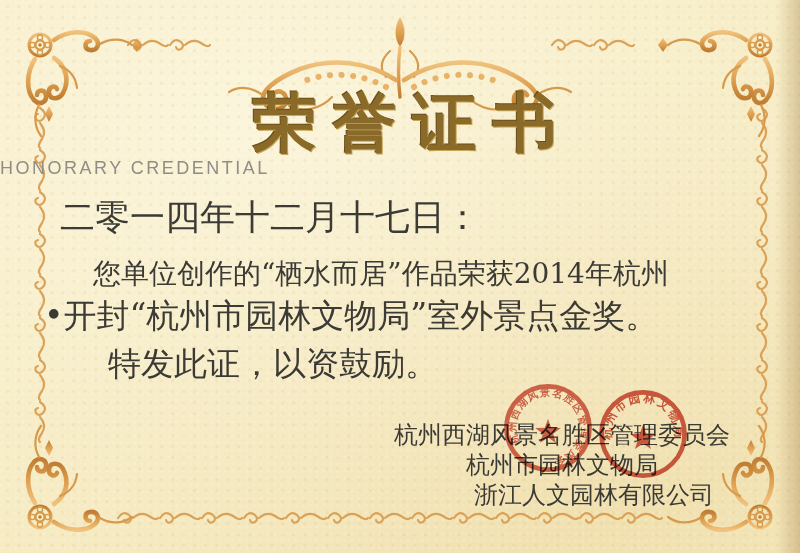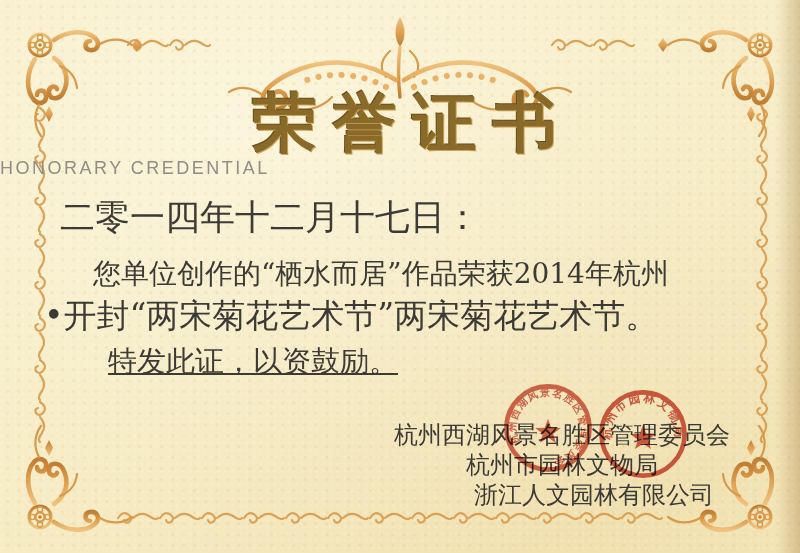--- a/index.html
+++ b/index.html
@@ -28,21 +28,21 @@
   }
   .subtitle{
     position:absolute;left:0;top:158px;width:100%;
     font-family:"Liberation Sans", sans-serif;
     font-size:18px;letter-spacing:2.5px;color:#8f8d85;
   }
   .bodyline{position:absolute;color:#3b3a35;white-space:nowrap;}
   .recipient{left:60px;top:194px;font-size:35px;}
   .line2{left:93px;top:255px;font-size:28px;}
   .line3{left:44px;top:294px;font-size:33px;}
-  .line4{left:108px;top:342px;font-size:29px;text-decoration:underline;}
+  .line4{left:108px;top:342px;font-size:33px;}
 
   .issuer-block{position:absolute;left:392px;top:420px;width:340px;text-align:center;color:#3b3a35;}
   .issuer-block div{font-size:24px;line-height:30px;white-space:nowrap;}
   .date-line{position:relative;left:32px;}
 
   .seal{position:absolute;mix-blend-mode:multiply;pointer-events:none;}
   .seal-left{left:496px;top:376px;opacity:.78;}
   .seal-right{left:591px;top:382px;opacity:.84;}
   .seal text{font-family:"DejaVu Serif", serif;fill:#c8422f;font-weight:bold;}
 </style>
@@ -147,21 +147,21 @@
         <use href="#sq" transform="translate(762,360) rotate(90)"></use>
         <use href="#sq" transform="translate(762,402) rotate(90)"></use>
       </g>
   </svg>
 
   <div class="title">荣誉证书</div>
   <div class="subtitle">HONORARY CREDENTIAL</div>
 
   <div class="bodyline recipient">二零一四年十二月十七日：</div>
   <div class="bodyline line2">您单位创作的“栖水而居”作品荣获2014年杭州</div>
-  <div class="bodyline line3">•开封“两宋菊花艺术节”两宋菊花艺术节。</div>
+  <div class="bodyline line3">•开封“杭州市园林文物局”室外景点金奖。</div>
   <div class="bodyline line4">特发此证，以资鼓励。</div>
 
   <div class="issuer-block">
     <div>杭州西湖风景名胜区管理委员会</div>
     <div>杭州市园林文物局</div>
     <div class="date-line">浙江人文园林有限公司</div>
   </div>
 
   <svg class="seal seal-left" width="104" height="104" viewBox="0 0 100 100">
     <defs>

